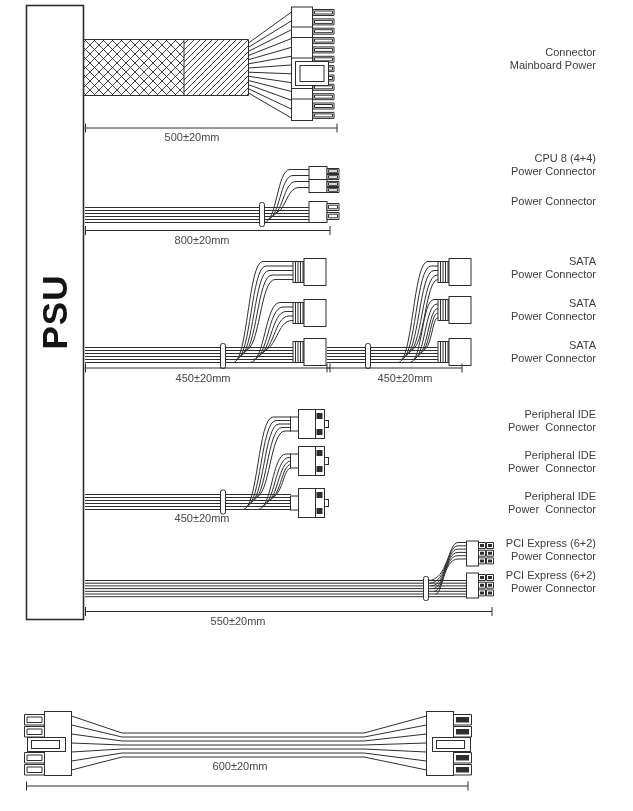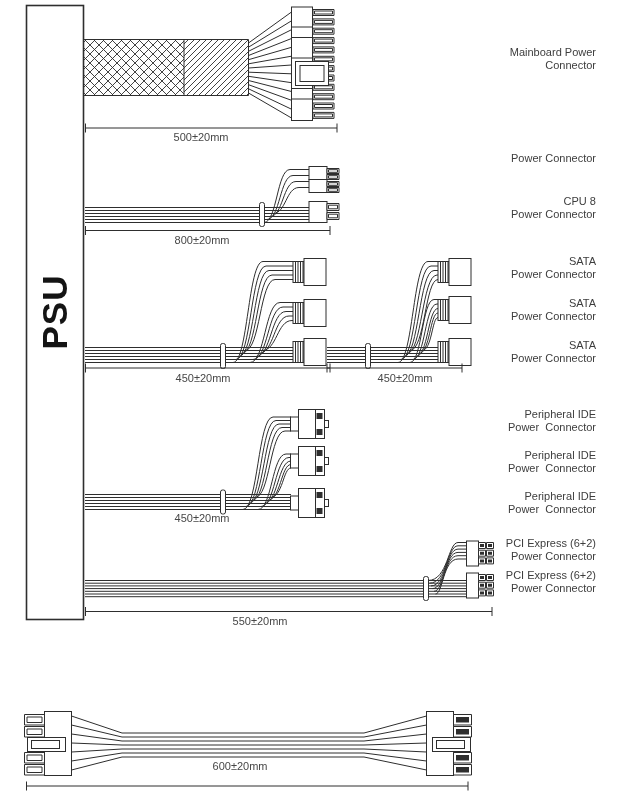--- a/index.html
+++ b/index.html
@@ -183,28 +183,28 @@
     </g>
     <path class="ln" d="M26.5,786 H468 M26.5,781.5 V790.5 M468,781.5 V790.5"></path>
   </g>
 </svg>
 
 <div class="psu-wrap">
   <span class="psu-text">PSU</span>
 </div>
 
 <div class="clabel" style="top:46px">
-  <div>Mainboard Power</div>
-      <div>Connector</div>
+  <div>Connector</div>
+      <div>Mainboard Power</div>
     </div>
 <div class="clabel" style="top:152px">
+  <div>CPU 8 (4+4)</div>
       <div>Power Connector</div>
     </div>
 <div class="clabel" style="top:195px">
-  <div>CPU 8</div>
       <div>Power Connector</div>
     </div>
 <div class="clabel" style="top:255px">
   <div>SATA</div>
       <div>Power Connector</div>
     </div>
 <div class="clabel" style="top:297px">
   <div>SATA</div>
       <div>Power Connector</div>
     </div>
@@ -228,21 +228,21 @@
   <div>PCI Express (6+2)</div>
       <div>Power Connector</div>
     </div>
 <div class="clabel" style="top:569px">
   <div>PCI Express (6+2)</div>
       <div>Power Connector</div>
     </div>
 <div class="clabel" style="top:725px">
     </div>
 
-<div class="dim" style="left:201px;top:131px">500±20mm</div>
+<div class="dim" style="left:192px;top:131px">500±20mm</div>
 <div class="dim" style="left:202px;top:234px">800±20mm</div>
 <div class="dim" style="left:203px;top:372px">450±20mm</div>
 <div class="dim" style="left:405px;top:372px">450±20mm</div>
 <div class="dim" style="left:202px;top:512px">450±20mm</div>
-<div class="dim" style="left:260px;top:615px">550±20mm</div>
+<div class="dim" style="left:238px;top:615px">550±20mm</div>
 <div class="dim" style="left:240px;top:760px">600±20mm</div>
 
 </div>
 
 </body></html>

